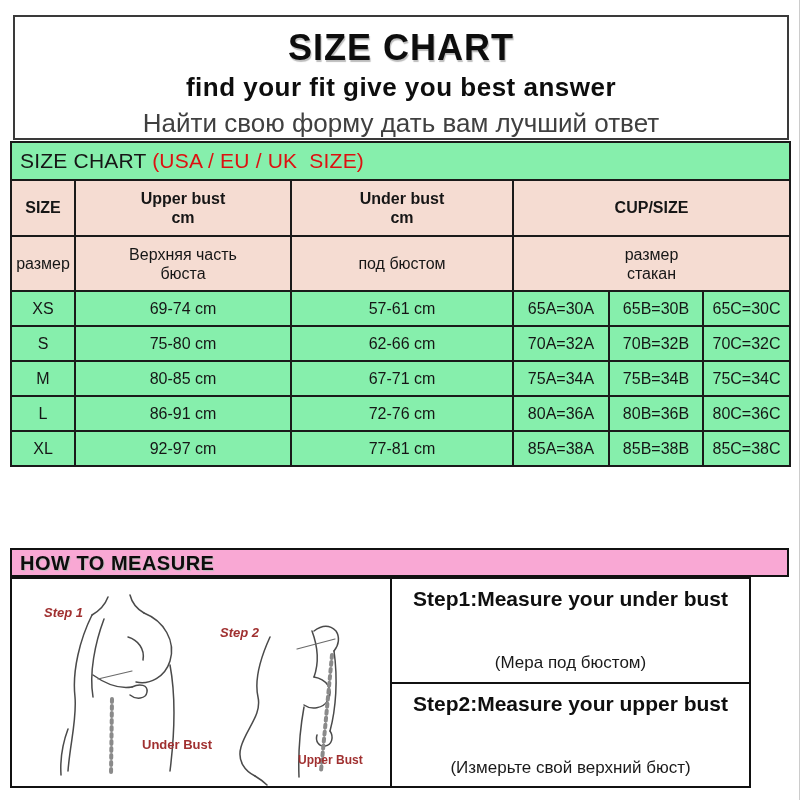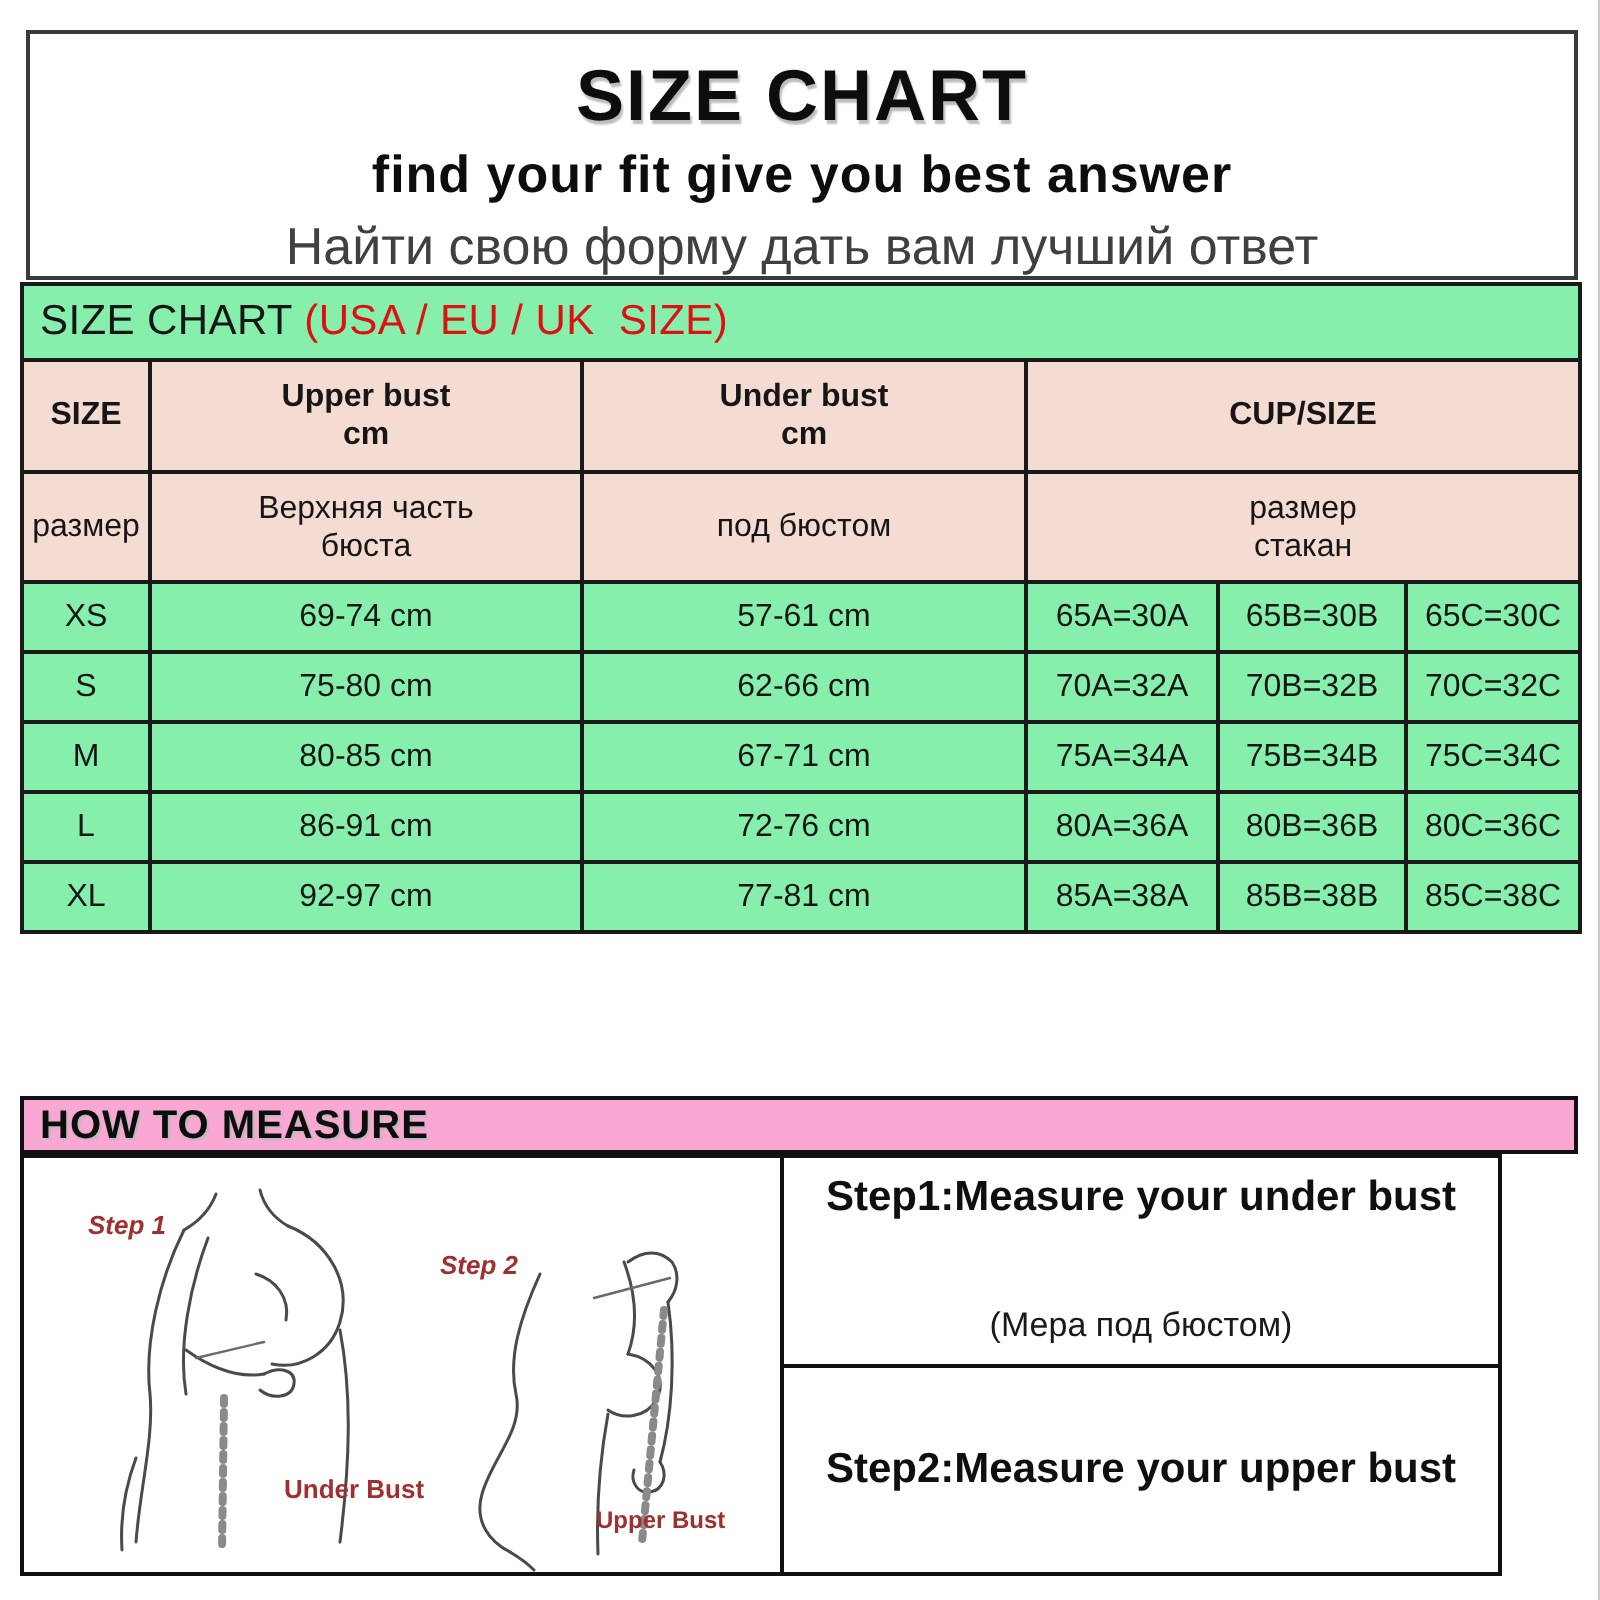--- a/index.html
+++ b/index.html
@@ -206,15 +206,16 @@
     <span class="illus-label lbl-under">Under Bust</span>
     <span class="illus-label lbl-upper">Upper Bust</span>
   </div>
   <div class="steps-col">
     <div class="step-cell first">
       <div class="step-en">Step1:Measure your under bust</div>
       <div class="step-ru">(Мера под бюстом)</div>
     </div>
     <div class="step-cell">
       <div class="step-en">Step2:Measure your upper bust</div>
+      <div class="step-ru">(Измерьте свой верхний бюст)</div>
     </div>
   </div>
 </div>
 
 </body></html>

